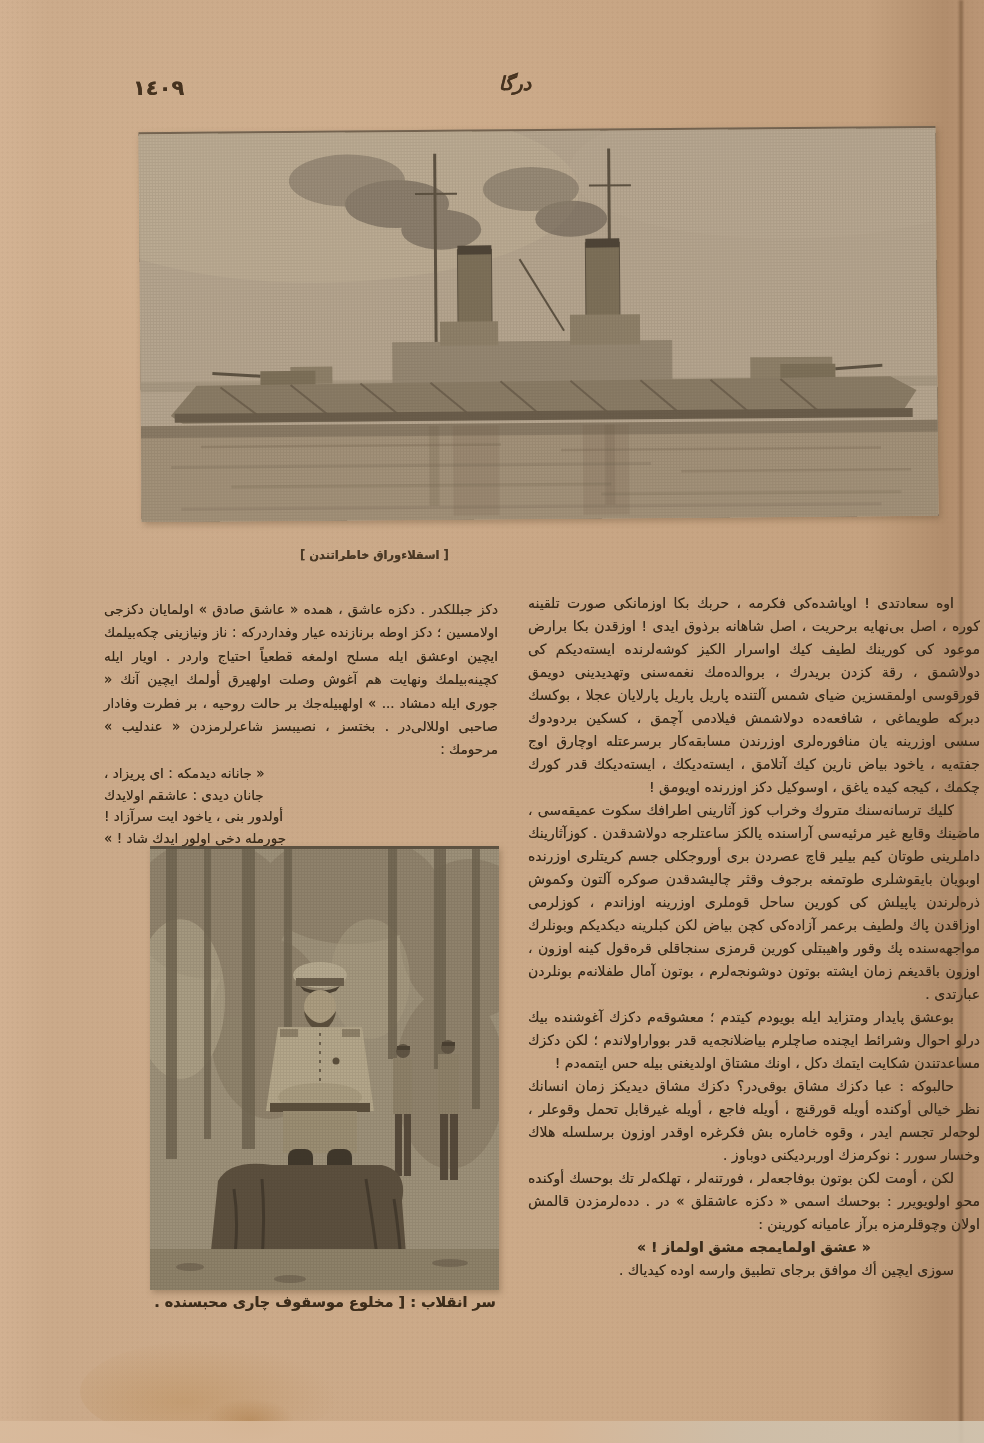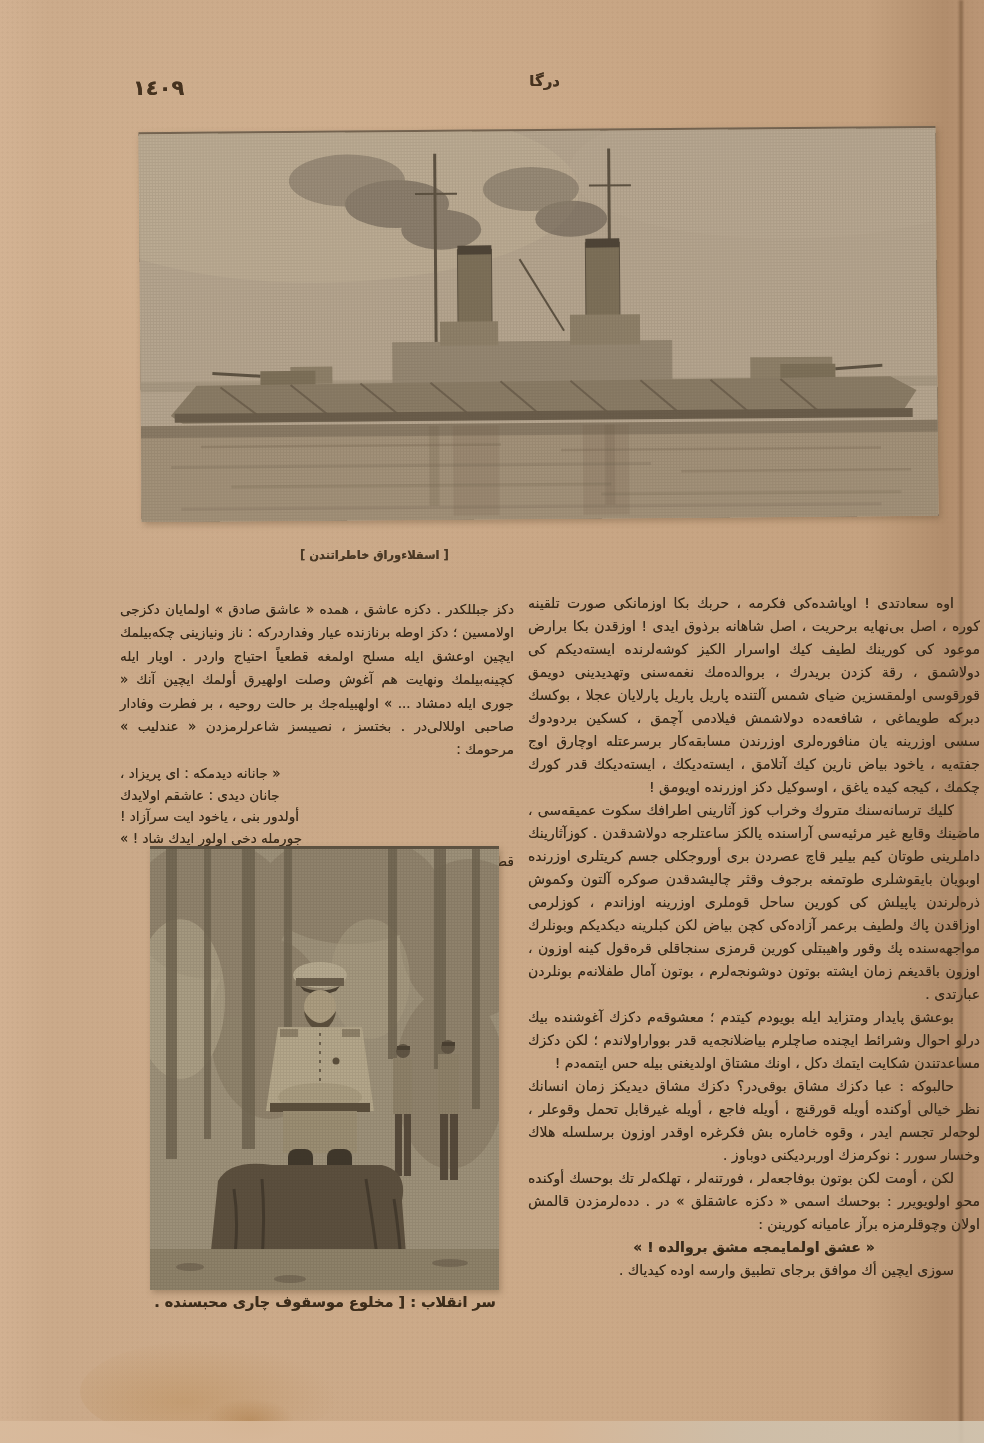--- a/index.html
+++ b/index.html
@@ -20,43 +20,43 @@
     filter:blur(1.2px);}
   .bottom-strip{position:absolute;left:0;bottom:0;width:984px;height:22px;
     background:linear-gradient(90deg,#d9bb9d 0%,#d7b798 55%,#cfc0ab 75%,#d2c6b2 100%);opacity:.9;}
   .stain1{position:absolute;left:80px;top:1340px;width:260px;height:103px;border-radius:50%;
     background:radial-gradient(ellipse at 40% 60%, rgba(176,125,62,.30), rgba(176,125,62,0) 70%);}
   .stain2{position:absolute;left:205px;top:1398px;width:90px;height:46px;border-radius:50%;
     background:radial-gradient(rgba(158,104,44,.35), rgba(158,104,44,0) 70%);}
 
   .page-number{position:absolute;left:133px;top:76px;width:70px;text-align:left;
     font-size:21px;font-weight:bold;letter-spacing:2px;color:#453categories21f;color:#45321f;}
-  .masthead{position:absolute;left:470px;top:72px;width:90px;text-align:right;
-    font-size:15px;font-weight:bold;color:#45321f;}
+  .masthead{position:absolute;left:470px;top:72px;width:90px;text-align:center;
+    font-size:19px;font-weight:bold;color:#45321f;font-style:italic;}
 
   
   .ship-photo{position:absolute;left:140px;top:129px;width:797px;height:388px;
     transform:rotate(-0.45deg);background:#b3a38c;
     border-top:2px solid rgba(62,46,30,.55);
     box-shadow:inset 0 0 46px rgba(88,72,52,.40), inset -14px 0 22px rgba(96,78,56,.45), 2px 3px 6px rgba(96,74,50,.35);}
   .ship-photo svg{display:block;width:100%;height:100%;}
   .photo-halftone{position:absolute;inset:0;pointer-events:none;opacity:.55;
     background-image:radial-gradient(rgba(58,46,32,.16) 1px, transparent 1.1px);
     background-size:3px 3px;}
 
   .ship-caption{position:absolute;left:240px;top:522px;width:520px;text-align:center;
     font-size:15px;font-weight:bold;color:#3c2c1a;}
   .ship-caption-sub{position:absolute;left:300px;top:548px;width:400px;text-align:left;
     font-size:11.5px;font-weight:bold;color:#4a3824;}
 
   
   .col-right{position:absolute;left:505px;top:592px;width:452px;
     font-size:14px;line-height:23px;text-align:justify;margin-left:23px;}
   .col-right p{margin:0;text-indent:26px;}
-  .col-left{position:absolute;left:120px;top:598px;width:394px;
+  .col-left{position:absolute;left:104px;top:598px;width:394px;
     font-size:13.6px;line-height:23.4px;text-align:justify;}
   .col-left p{margin:0;}
   .ottoman{text-shadow:0 0 .5px rgba(58,43,26,.75);}
   .quote-line{margin:1px 0;text-align:center;text-indent:0 !important;font-weight:bold;}
   .poem{margin:1px 48px 0 0;line-height:21.8px;text-align:left;}
   .poem div{white-space:nowrap;}
   .poem-footer{margin-top:1px;text-align:right;}
 
   
   .portrait-photo{position:absolute;left:150px;top:846px;width:349px;height:441px;
@@ -150,21 +150,21 @@
   </div>
 
   <div class="ship-caption-sub ottoman">[ اسقلاءوراق خاطراتندن ]</div>
 
   <div class="col-right ottoman">
     <p>اوه سعادتدى ! اوپاشده‌كى فكرمه ، حربك بكا اوزمانكى صورت تلقينه كوره ، اصل بى‌نهايه برحريت ، اصل شاهانه برذوق ايدى ! اوزقدن بكا برارض موعود كى كورينك لطيف كيك اواسرار الكيز كوشه‌لرنده ايسته‌ديكم كى دولاشمق ، رقة كزدن بريدرك ، بروالده‌مك نغمه‌سنى وتهديدينى دويمق قورقوسى اولمقسزين ضياى شمس آلتنده پاريل پاريل پارلايان عجلا ، بوكسك دبركه طويماغى ، شافعه‌ده دولاشمش فيلادمى آچمق ، كسكين بردودوك سسى اوزرينه يان منافوره‌لرى اوزرندن مسابقه‌كار برسرعتله اوچارق اوج جفته‌يه ، ياخود بياض نارين كيك آتلامق ، ايسته‌ديكك ، ايسته‌ديكك قدر كورك چكمك ، كيجه كيده ياغق ، اوسوكيل دكز اوزرنده اويومق !</p>
     <p>كليك ترسانه‌سنك متروك وخراب كوز آثارينى اطرافك سكوت عميقه‌سى ، ماضينك وقايع غير مرئيه‌سى آراسنده يالكز ساعتلرجه دولاشدقدن . كوزآثارينك داملرينى طوتان كيم بيلير قاچ عصردن برى أوروجكلى جسم كريتلرى اوزرنده اوبويان بايقوشلرى طوتمغه برجوف وقثر چاليشدقدن صوكره آلتون وكموش ذره‌لرندن پاپيلش كى كورين ساحل قوملرى اوزرينه اوزاندم ، كوزلرمى اوزاقدن پاك ولطيف برعمر آزاده‌كى كچن بياض لكن كبلرينه ديكديكم وبونلرك مواجهه‌سنده پك وقور واهيبتلى كورين قرمزى سنجاقلى قره‌قول كينه اوزون ، اوزون باقديغم زمان ايشته بوتون دوشونجه‌لرم ، بوتون آمال طفلانه‌م بونلردن عبارتدى .</p>
     <p>بوعشق پايدار ومتزايد ايله بويودم كيتدم ؛ معشوقه‌م دكزك آغوشنده بيك درلو احوال وشرائط ايچنده صاچلرم بياضلانجه‌يه قدر بوواراولاندم ؛ لكن دكزك مساعدتندن شكايت ايتمك دكل ، اونك مشتاق اولديغنى بيله حس ايتمه‌دم !</p>
     <p>حالبوكه : عبا دكزك مشاق بوقى‌در؟ دكزك مشاق ديديكز زمان انسانك نظر خيالى أوكنده أويله قورقنچ ، أويله فاجع ، أويله غيرقابل تحمل وقوعلر ، لوحه‌لر تجسم ايدر ، وقوه خاماره بش فكرغره اوقدر اوزون برسلسله هلاك وخسار سورر : نوكرمزك اوربرديكنى دوباوز .</p>
     <p>لكن ، أومت لكن بوتون بوفاجعه‌لر ، فورتنه‌لر ، تهلكه‌لر تك بوحسك أوكنده محو اولويويرر : بوحسك اسمى « دكزه عاشقلق » در . دده‌لرمزدن قالمش اولان وچوقلرمزه برآز عاميانه كورينن :</p>
-    <p class="quote-line">« عشق اولمايمجه مشق بروالده ! »</p>
+    <p class="quote-line">« عشق اولمايمجه مشق اولماز ! »</p>
     <p>سوزى ايچين أك موافق برجاى تطبيق وارسه اوده كيدياك .</p>
   </div>
 
   <div class="col-left ottoman">
     <p>دكز جبللكدر . دكزه عاشق ، همده « عاشق صادق » اولمايان دكزجى اولامسين ؛ دكز اوطه برنازنده عيار وفداردركه : ناز ونيازينى چكه‌بيلمك ايچين اوعشق ايله مسلح اولمغه قطعياً احتياج واردر . اويار ايله كچينه‌بيلمك ونهايت هم آغوش وصلت اولهيرق أولمك ايچين آنك « جورى ايله دمشاد ... » اولهبيله‌جك بر حالت روحيه ، بر فطرت وفادار صاحبى اوللالى‌در . بختسز ، نصيبسز شاعرلرمزدن « عندليب » مرحومك :</p>
     <div class="poem">
       <div>« جانانه ديدمكه : اى پريزاد ،</div>
       <div>جانان ديدى : عاشقم اولايدك</div>
       <div>أولدور بنى ، ياخود ايت سرآزاد !</div>
       <div>جورمله دخى اولور ايدك شاد ! »</div>

